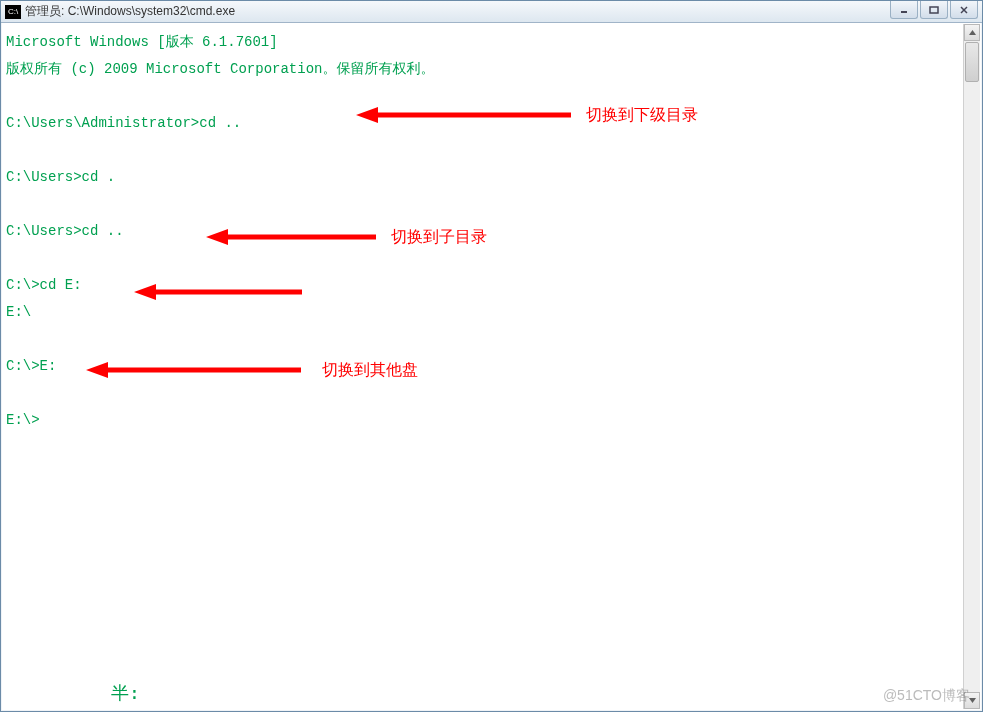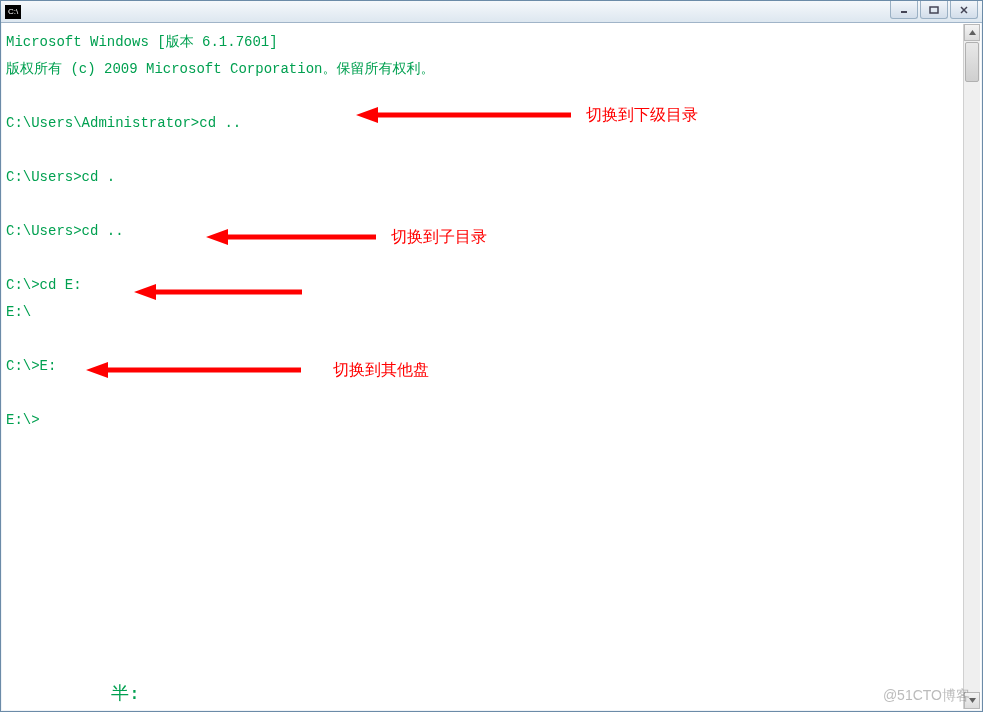--- a/index.html
+++ b/index.html
@@ -128,20 +128,21 @@
     font-family: "NSimSun","SimSun",monospace;
   }
 </style>
 </head>
 <body>
 
 <div class="window">
 
   <div class="titlebar">
     <span class="titlebar-icon">C:\</span>
+    <span class="titlebar-text">管理员: C:\Windows\system32\cmd.exe</span>
   </div>
 
   <div class="win-controls">
     <div class="win-btn">
       <svg class="" width="10" height="10">
           <line x1="2" y1="7" x2="8" y2="7" stroke="#445" stroke-width="2"></line>
         </svg>
     </div>
     <div class="win-btn">
       <svg width="10" height="10">
@@ -207,19 +208,19 @@
       <line x1="20" y1="12" x2="168" y2="12" stroke="#ff0000" stroke-width="5"></line>
       <polygon points="0,12 22,4 22,20" fill="#ff0000"></polygon>
     </svg>
   </div>
 
   <div class="annotation" style="left:85px; top:357px;">
     <svg class="arrow-svg" width="220" height="24">
       <line x1="20" y1="12" x2="215" y2="12" stroke="#ff0000" stroke-width="5"></line>
       <polygon points="0,12 22,4 22,20" fill="#ff0000"></polygon>
     </svg>
-    <span style="margin-left:27px;">切换到其他盘</span>
+    <span style="margin-left:16px;">切换到其他盘</span>
   </div>
 
   <div class="bottom-text">半:</div>
   <div class="watermark">@51CTO博客</div>
 
 </div>
 
 </body></html>

